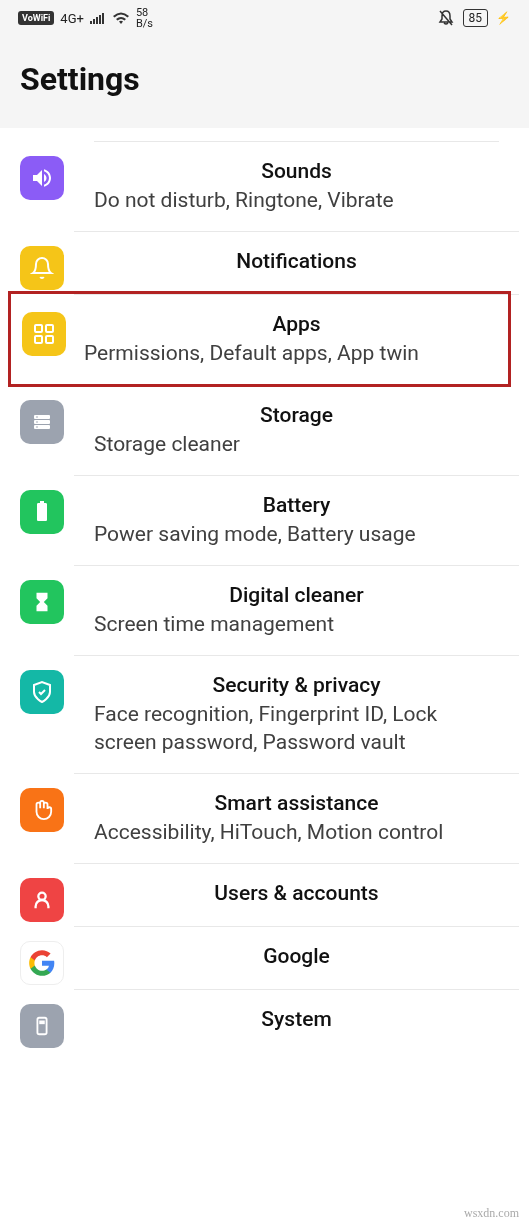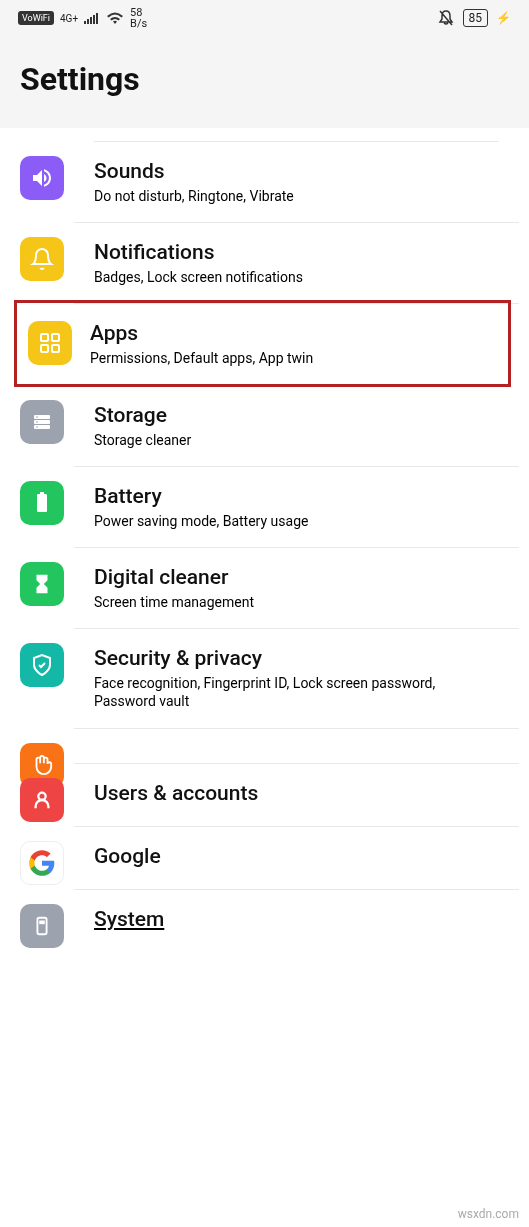--- a/index.html
+++ b/index.html
@@ -19,21 +19,21 @@
       justify-content: space-between;
       padding: 0 18px;
       font-size: 13px;
       color: #222;
     }
     .status-left { display: flex; align-items: center; gap: 6px; }
     .vowifi {
       background: #333;
       color: #fff;
       font-size: 9px;
-      font-weight: normal;
+      font-weight: bold;
       padding: 2px 4px;
       border-radius: 3px;
     }
     .speed { font-size: 11px; line-height: 1; }
     .status-right { display: flex; align-items: center; gap: 8px; }
     .battery-box {
       border: 1.5px solid #333;
       border-radius: 3px;
       padding: 1px 5px;
       font-size: 12px;
@@ -80,57 +80,59 @@
       position: static;
       margin-right: 18px;
       margin-left: 2px;
     }
     .text-block { flex: 1; min-width: 0; }
     .title {
       font-size: 21px;
       color: #111;
       margin-bottom: 4px;
       font-weight: 500;
+      text-align: center;
     }
     .subtitle {
-      font-size: 14px;
-      color: #000000;
+      font-size: 21px;
+      color: #404040;
       line-height: 1.3;
     }
     .highlight {
       border: 3px solid #b22222;
       position: absolute;
       left: 8px;
       right: 18px;
       top: -4px;
       bottom: -2px;
       pointer-events: none;
     }
     .watermark {
       position: absolute;
       bottom: 6px;
       right: 10px;
       font-size: 12px;
       color: #aaa;
+      font-family: Liberation Serif, serif;
     }
     .partial-row {
       margin-left: 94px;
       border-bottom: 1px solid #e8e8e8;
       height: 14px;
       margin-right: 30px;
     }
     svg { display: block; }
   </style>
 </head>
 <body>
 
 <div class="status-bar">
   <div class="status-left">
     <span class="vowifi">VoWiFi</span>
-    <span style="font-size:10px;">4G+</span>
+    <span style="font-size:13px;">4G+</span>
     <span>
       <svg width="16" height="12" viewBox="0 0 16 12">
           <rect x="0" y="9" width="2" height="3" fill="#333"></rect>
           <rect x="3" y="7" width="2" height="5" fill="#333"></rect>
           <rect x="6" y="5" width="2" height="7" fill="#333"></rect>
           <rect x="9" y="3" width="2" height="9" fill="#333"></rect>
           <rect x="12" y="1" width="2" height="11" fill="#333"></rect>
         </svg>
     </span>
     <span>
@@ -176,25 +178,24 @@
   </div>
 
   <div class="row">
     <div class="icon" style="background:#f5c518;">
       <svg width="24" height="24" viewBox="0 0 24 24" fill="none" stroke="#fff" stroke-width="2">
           <path d="M18 8A6 6 0 0 0 6 8c0 7-3 9-3 9h18s-3-2-3-9M13.73 21a2 2 0 0 1-3.46 0"></path>
         </svg>
     </div>
     <div class="text-block">
       <div class="title">Notifications</div>
-      <div class="subtitle">Badges, Lock screen notifications</div>
-    </div>
-  </div>
-
-  <div class="row-full" style="position:relative;margin-left:6px;">
+    </div>
+  </div>
+
+  <div class="row-full" style="position:relative;">
     <div class="highlight"></div>
     <div class="icon" style="background:#f5c518;">
       <svg width="22" height="22" viewBox="0 0 22 22" fill="none" stroke="#fff" stroke-width="2">
           <rect x="2" y="2" width="7" height="7" rx="1"></rect>
           <rect x="13" y="2" width="7" height="7" rx="1"></rect>
           <rect x="2" y="13" width="7" height="7" rx="1"></rect>
           <rect x="13" y="13" width="7" height="7" rx="1"></rect>
         </svg>
     </div>
     <div class="text-block">
@@ -258,20 +259,24 @@
       <div class="subtitle">Face recognition, Fingerprint ID, Lock screen password, Password vault</div>
     </div>
   </div>
 
   <div class="row">
     <div class="icon" style="background:#f97316;">
       <svg width="22" height="22" viewBox="0 0 24 24" fill="none" stroke="#fff" stroke-width="2">
           <path d="M18 11V6a2 2 0 0 0-4 0M14 10V4a2 2 0 0 0-4 0v2M10 10V6a2 2 0 0 0-4 0v8a8 8 0 0 0 16 0v-3a2 2 0 0 0-4 0"></path>
         </svg>
     </div>
+    <div class="text-block">
+      <div class="title">Smart assistance</div>
+      <div class="subtitle">Accessibility, HiTouch, Motion control</div>
+    </div>
   </div>
 
   <div class="row">
     <div class="icon" style="background:#ef4444;">
       <svg width="22" height="22" viewBox="0 0 24 24" fill="none" stroke="#fff" stroke-width="2.5">
           <circle cx="12" cy="8" r="4"></circle>
           <path d="M5 21v-2a7 7 0 0 1 14 0v2"></path>
         </svg>
     </div>
     <div class="text-block">
@@ -286,21 +291,21 @@
           <path fill="#34A853" d="M24 46c5.94 0 10.92-1.97 14.56-5.33l-7.11-5.52c-1.97 1.32-4.49 2.1-7.45 2.1-5.73 0-10.58-3.87-12.31-9.07H4.34v5.7C7.96 41.07 15.4 46 24 46z"></path>
           <path fill="#FBBC05" d="M11.69 28.18C11.25 26.86 11 25.45 11 24s.25-2.86.69-4.18v-5.7H4.34C2.85 17.09 2 20.45 2 24s.85 6.91 2.34 9.88l7.35-5.7z"></path>
           <path fill="#EA4335" d="M24 10.75c3.23 0 6.13 1.11 8.41 3.29l6.31-6.31C34.91 4.18 29.93 2 24 2 15.4 2 7.96 6.93 4.34 14.12l7.35 5.7c1.73-5.2 6.58-9.07 12.31-9.07z"></path>
         </svg>
     </div>
     <div class="text-block">
       <div class="title">Google</div>
     </div>
   </div>
 
-  <div class="row" style="border-bottom:none;text-decoration:underline;">
+  <div class="row" style="border-bottom:none;">
     <div class="icon" style="background:#9ca3af;">
       <svg width="22" height="22" viewBox="0 0 24 24" fill="none" stroke="#fff" stroke-width="2">
           <rect x="7" y="3" width="10" height="18" rx="2"></rect>
           <rect x="10" y="7" width="4" height="2" fill="#fff"></rect>
         </svg>
     </div>
     <div class="text-block">
       <div class="title">System</div>
     </div>
   </div>

